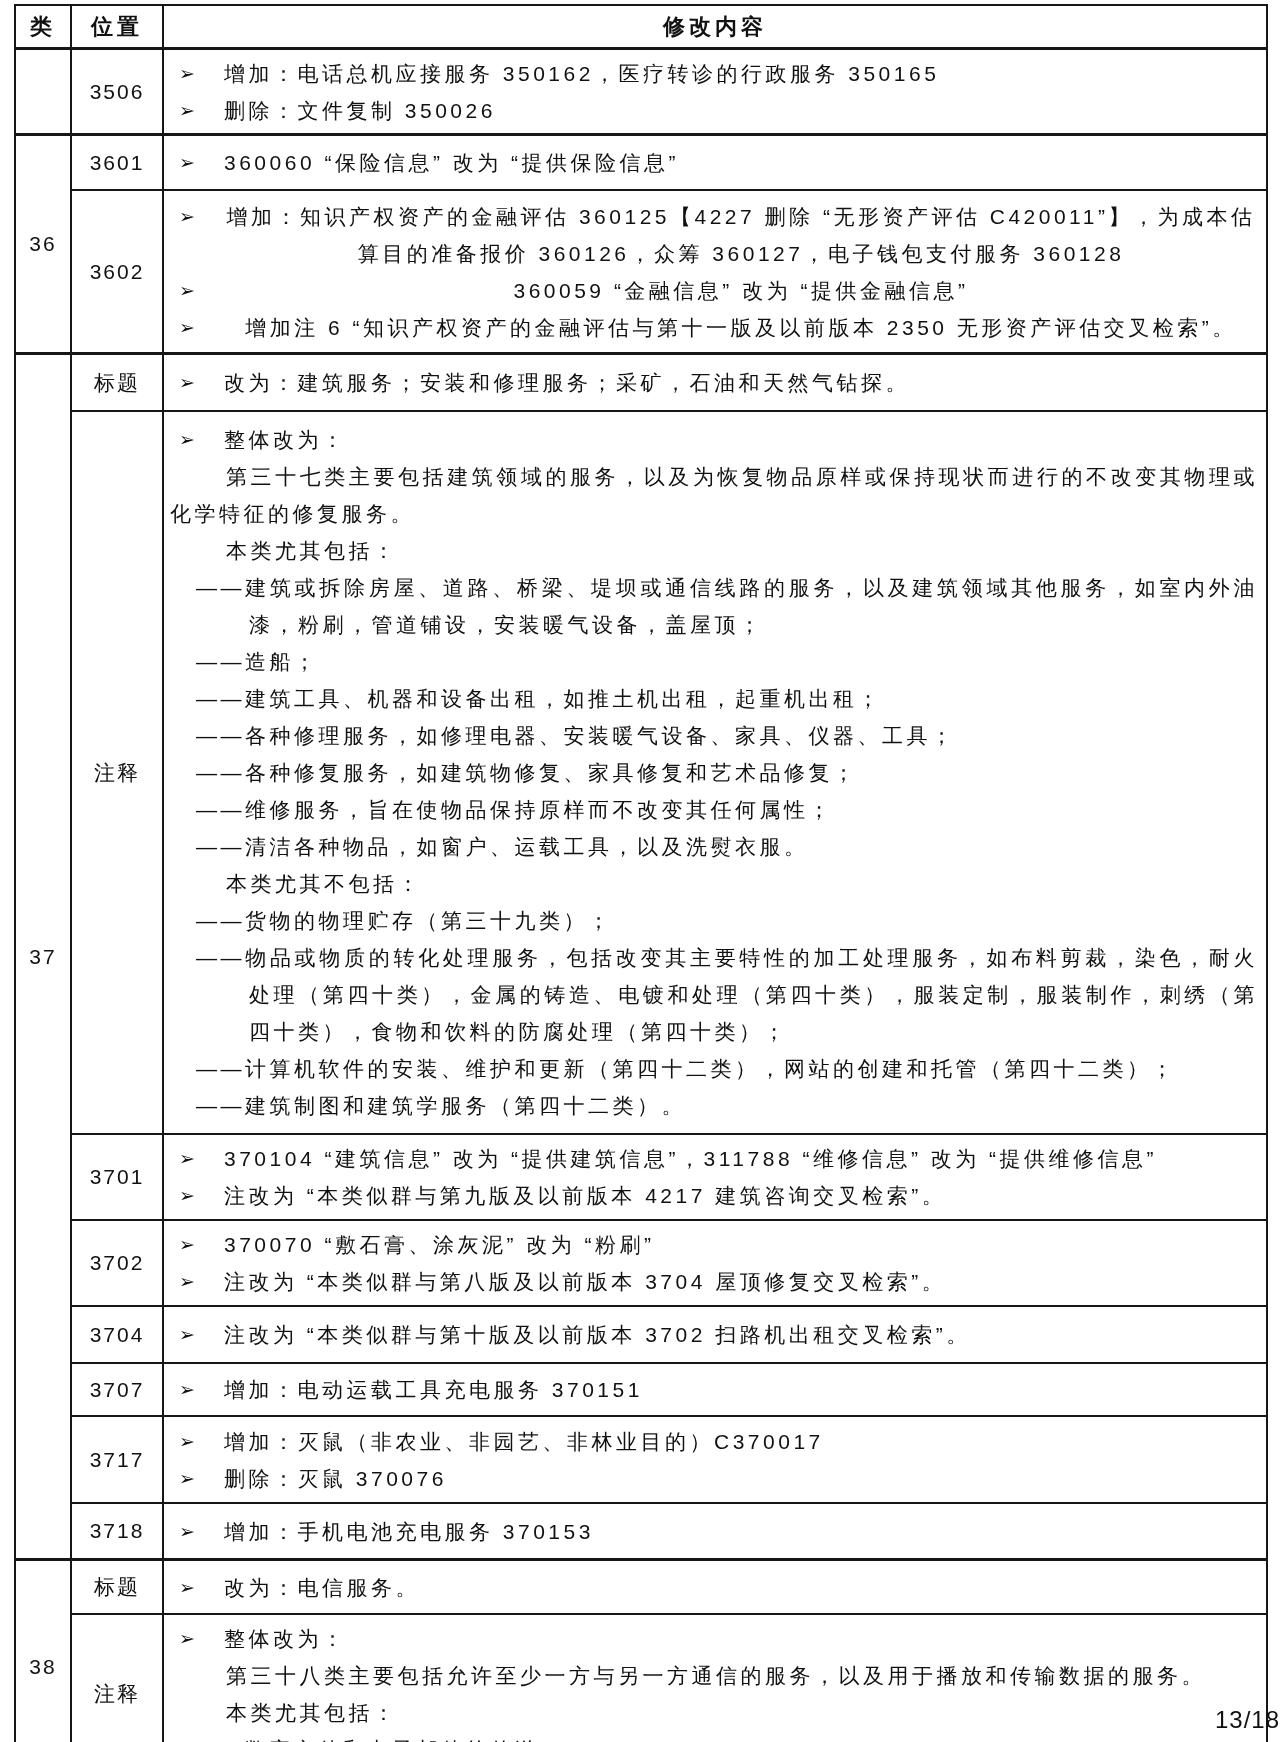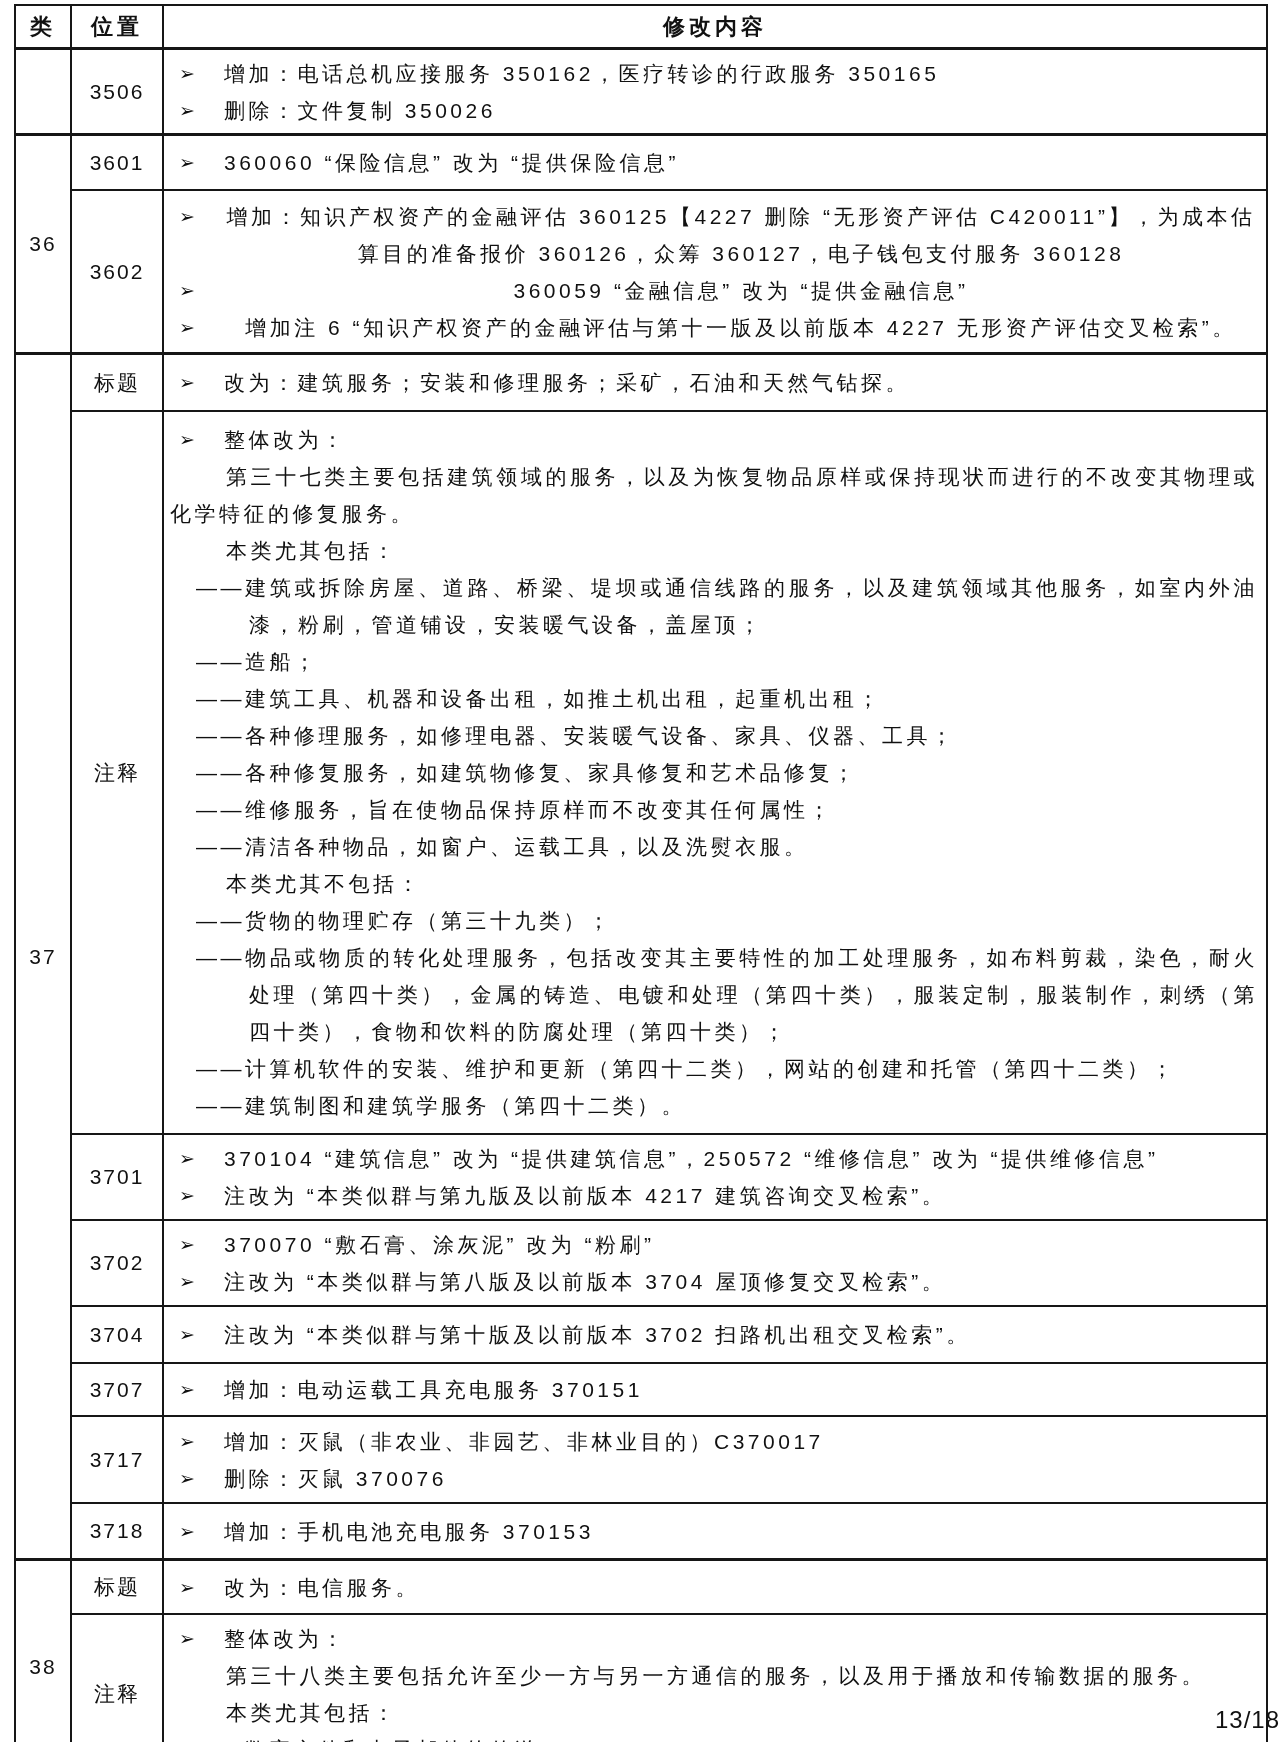--- a/index.html
+++ b/index.html
@@ -117,21 +117,21 @@
     <td class="content-cell">
       <div class="item bullet"><span class="bm">➢</span><span>360060 “保险信息” 改为 “提供保险信息”</span></div>
     </td>
   </tr>
 
   <tr class="r3602">
     <td class="pos-cell">3602</td>
     <td class="content-cell">
       <div class="item bullet"><span class="bm">➢</span><span>增加：知识产权资产的金融评估 360125【4227 删除 “无形资产评估 C420011”】，为成本估算目的准备报价 360126，众筹 360127，电子钱包支付服务 360128</span></div>
       <div class="item bullet"><span class="bm">➢</span><span>360059 “金融信息” 改为 “提供金融信息”</span></div>
-      <div class="item bullet"><span class="bm">➢</span><span>增加注 6 “知识产权资产的金融评估与第十一版及以前版本 4227 无形资产评估交叉检索”。</span></div>
+      <div class="item bullet"><span class="bm">➢</span><span>增加注 6 “知识产权资产的金融评估与第十一版及以前版本 2350 无形资产评估交叉检索”。</span></div>
     </td>
   </tr>
 
   <tr class="r37t gs">
     <td class="class-cell" rowspan="8">37</td>
     <td class="pos-cell">标题</td>
     <td class="content-cell">
       <div class="item bullet"><span class="bm">➢</span><span>改为：建筑服务；安装和修理服务；采矿，石油和天然气钻探。</span></div>
     </td>
   </tr>
@@ -153,21 +153,21 @@
       <div class="item dash">——货物的物理贮存（第三十九类）；</div>
       <div class="item dash">——物品或物质的转化处理服务，包括改变其主要特性的加工处理服务，如布料剪裁，染色，耐火处理（第四十类），金属的铸造、电镀和处理（第四十类），服装定制，服装制作，刺绣（第四十类），食物和饮料的防腐处理（第四十类）；</div>
       <div class="item dash">——计算机软件的安装、维护和更新（第四十二类），网站的创建和托管（第四十二类）；</div>
       <div class="item dash">——建筑制图和建筑学服务（第四十二类）。</div>
     </td>
   </tr>
 
   <tr class="r3701">
     <td class="pos-cell">3701</td>
     <td class="content-cell">
-      <div class="item bullet"><span class="bm">➢</span><span>370104 “建筑信息” 改为 “提供建筑信息”，250572 “维修信息” 改为 “提供维修信息”</span></div>
+      <div class="item bullet"><span class="bm">➢</span><span>370104 “建筑信息” 改为 “提供建筑信息”，311788 “维修信息” 改为 “提供维修信息”</span></div>
       <div class="item bullet"><span class="bm">➢</span><span>注改为 “本类似群与第九版及以前版本 4217 建筑咨询交叉检索”。</span></div>
     </td>
   </tr>
 
   <tr class="r3702">
     <td class="pos-cell">3702</td>
     <td class="content-cell">
       <div class="item bullet"><span class="bm">➢</span><span>370070 “敷石膏、涂灰泥” 改为 “粉刷”</span></div>
       <div class="item bullet"><span class="bm">➢</span><span>注改为 “本类似群与第八版及以前版本 3704 屋顶修复交叉检索”。</span></div>
     </td>

